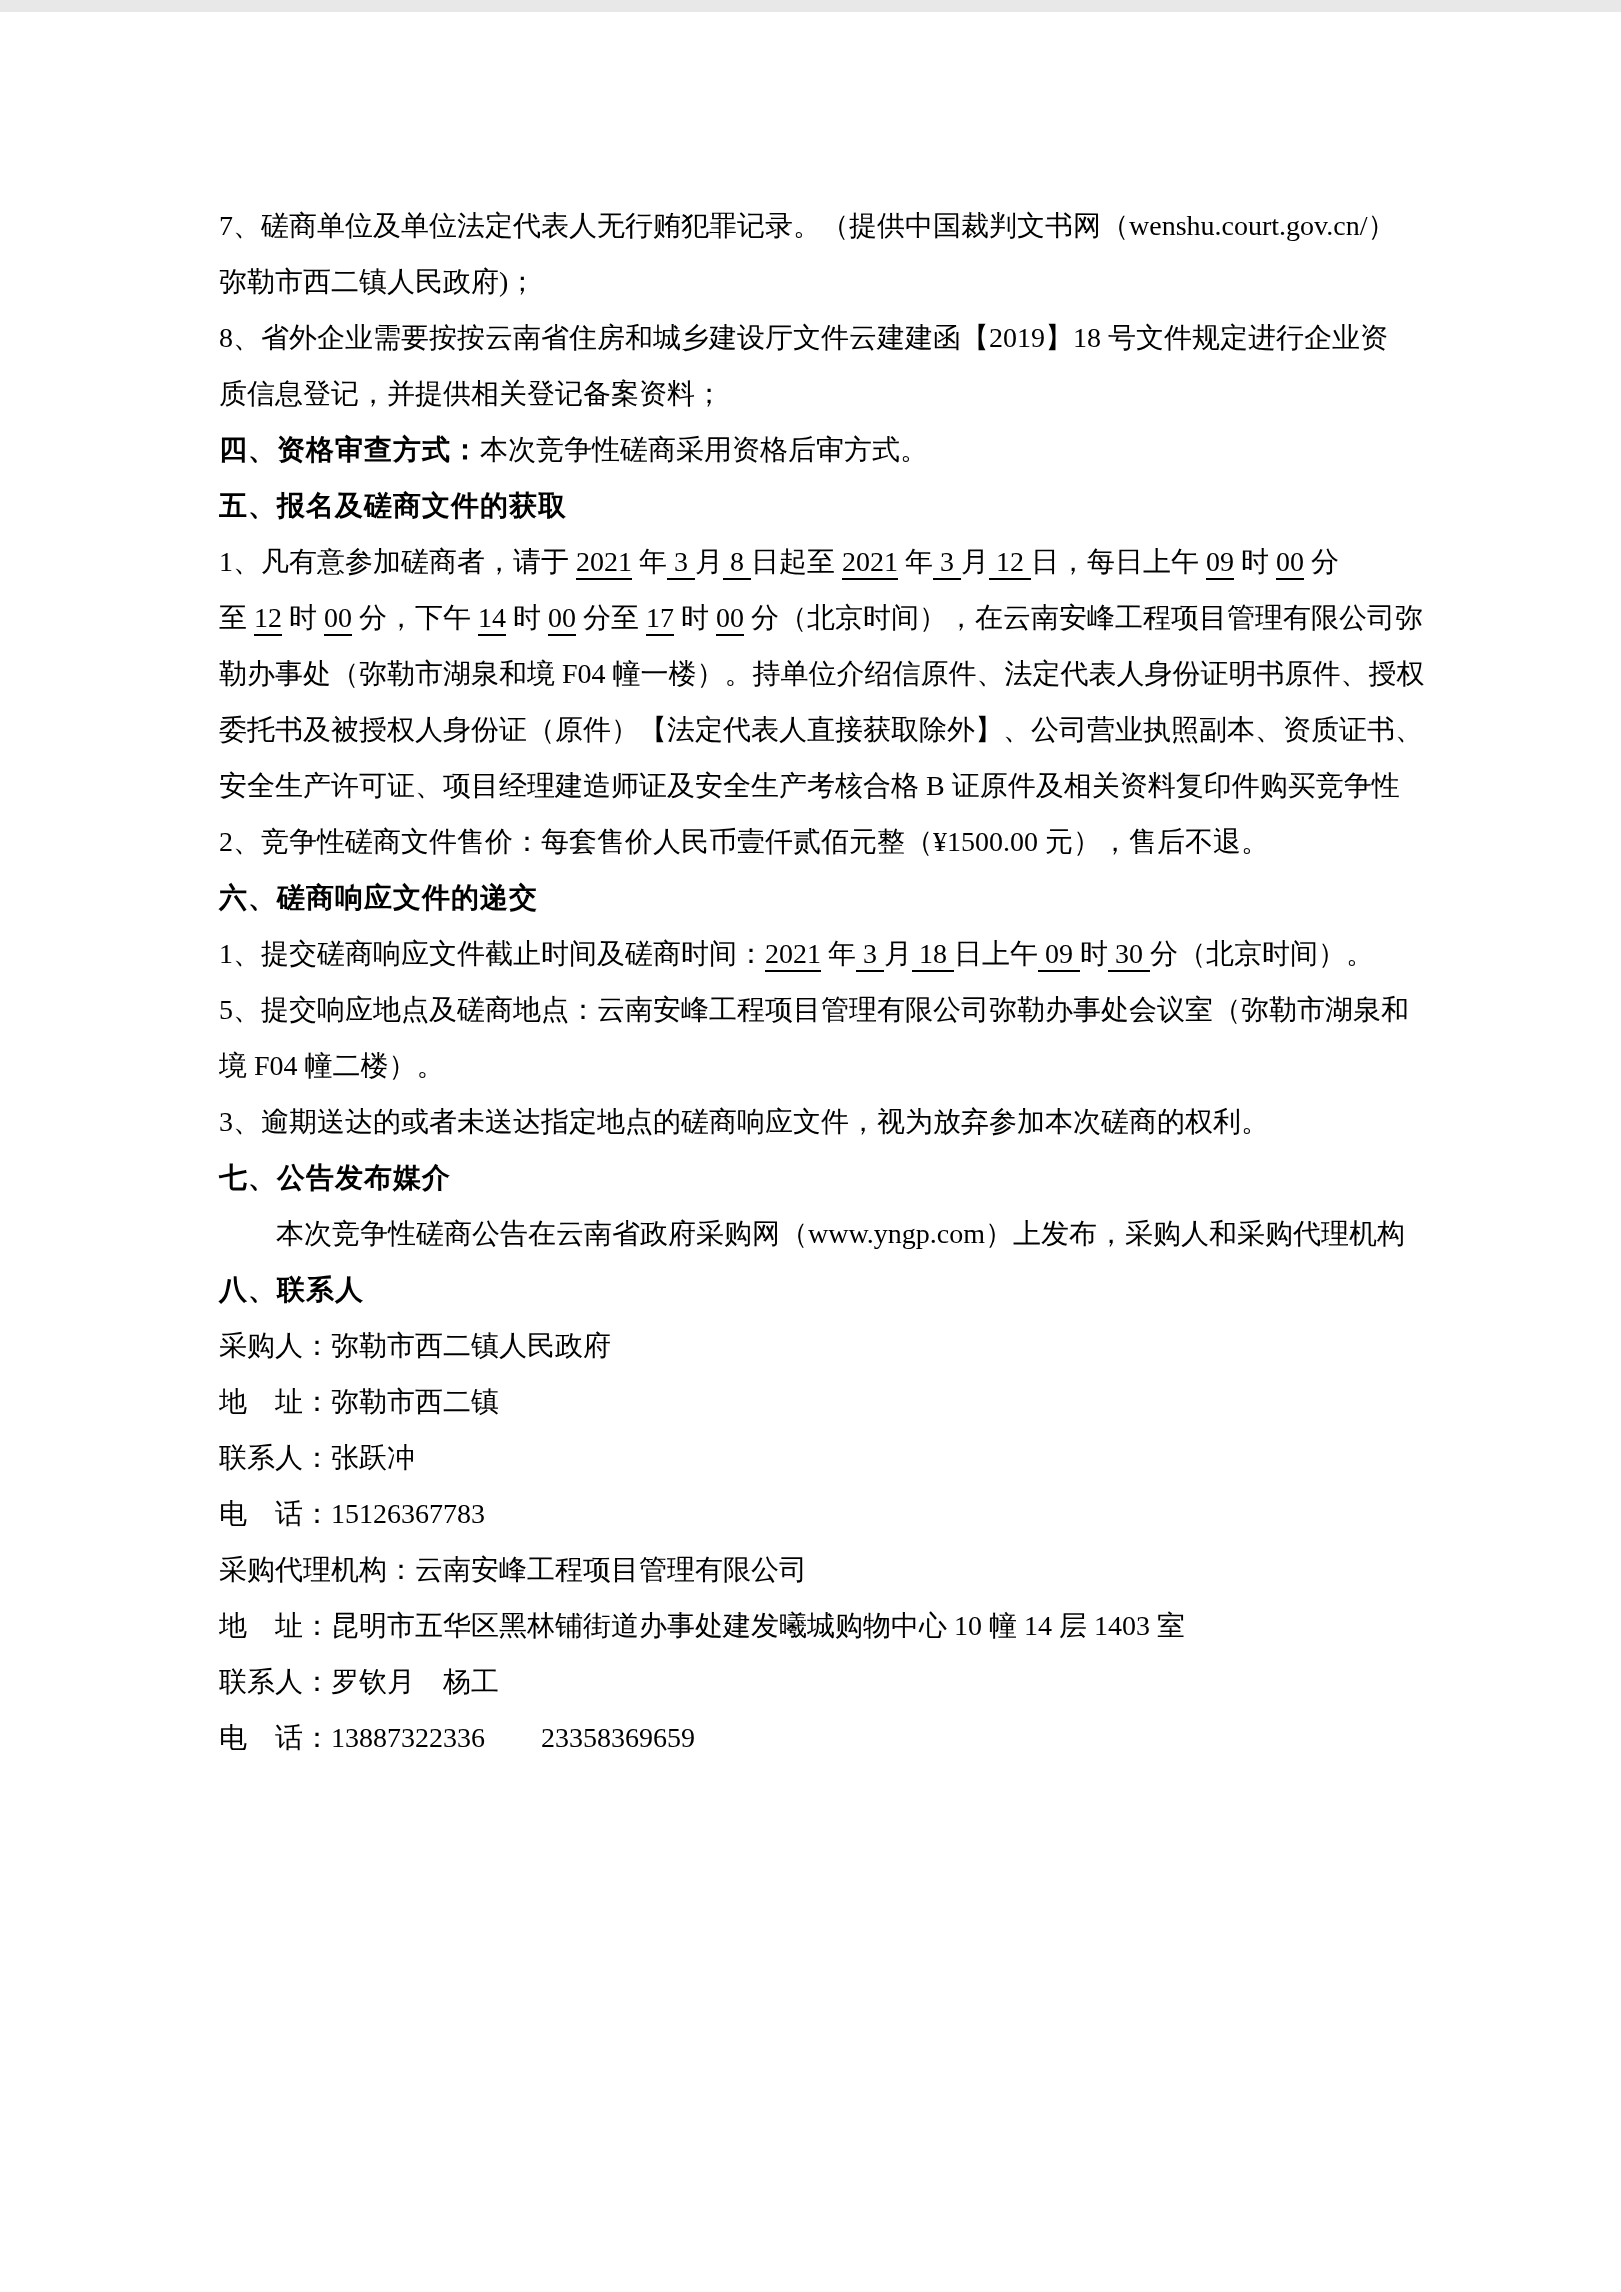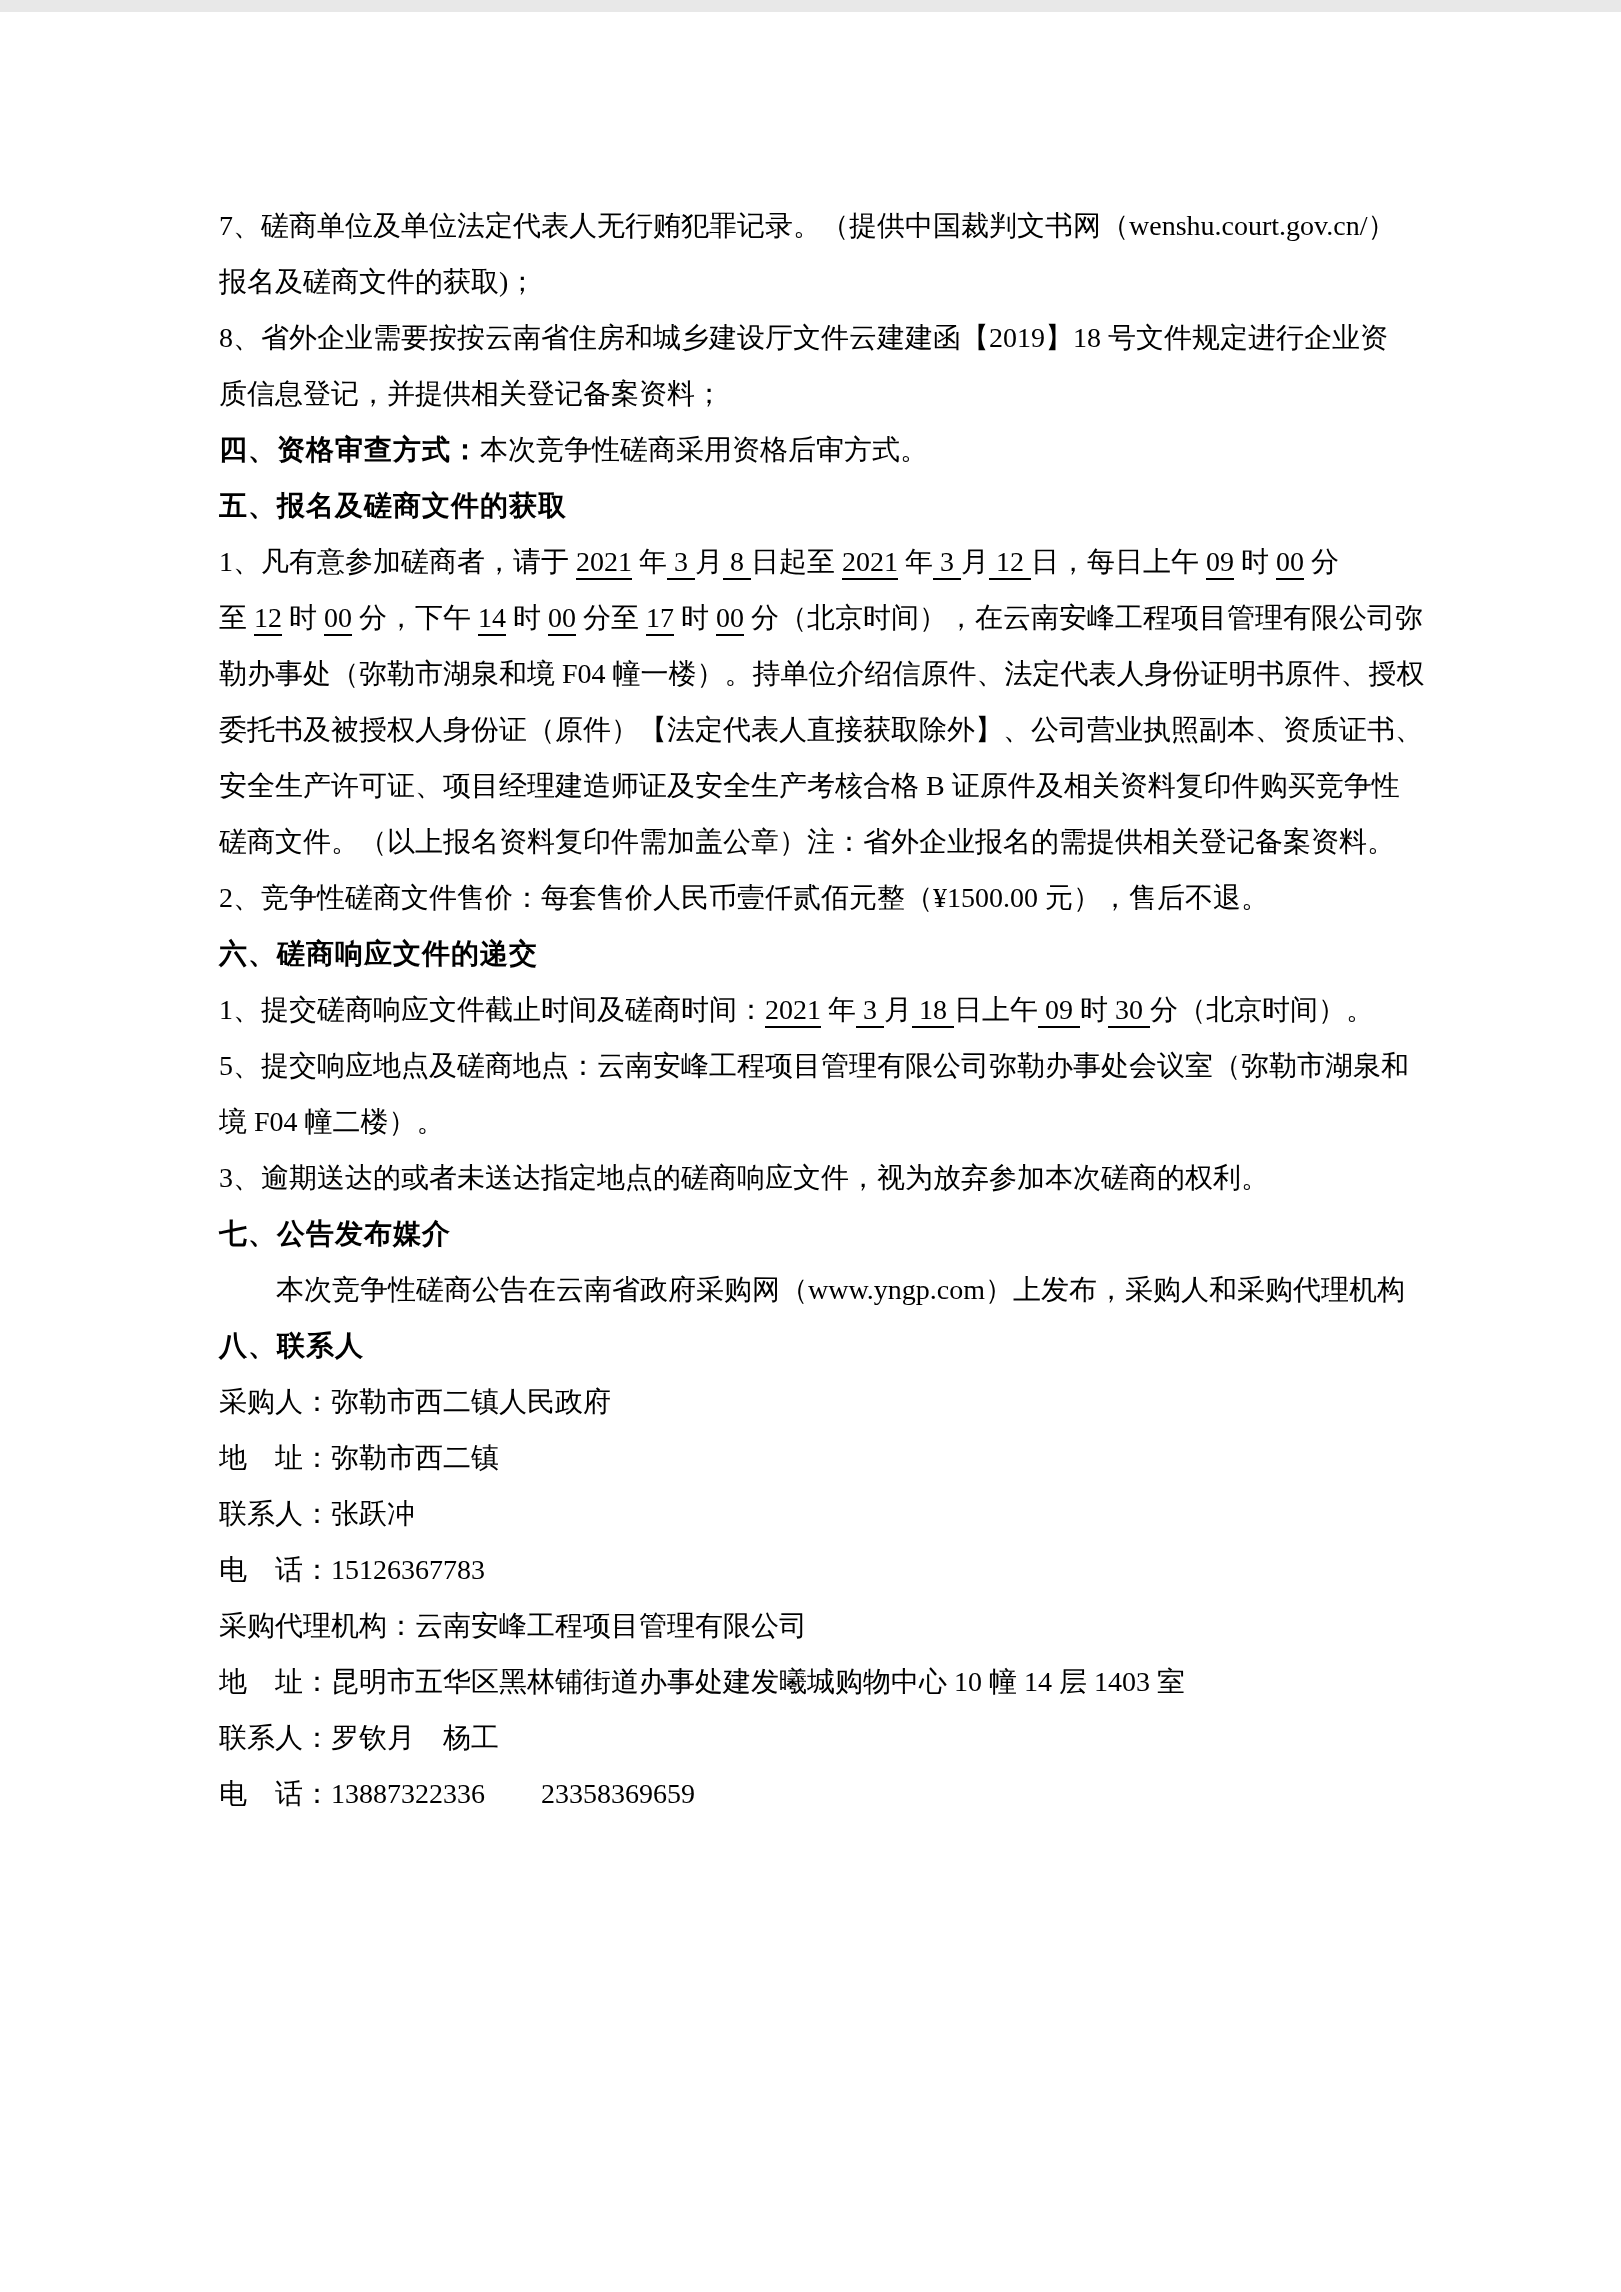--- a/index.html
+++ b/index.html
@@ -47,31 +47,30 @@
     text-underline-offset: 6.9px;
     text-decoration-thickness: 2px;
   }
 </style>
 </head>
 <body>
 
 <div class="page">
   <div class="doc-body">
       <div class="line"><span class="run">7、磋商单位及单位法定代表人无行贿犯罪记录。（提供中国裁判文书网（wenshu.court.gov.cn/）</span></div>
-      <div class="line"><span class="run">报名及磋商文件的获取)；</span></div>
+      <div class="line"><span class="run">弥勒市西二镇人民政府)；</span></div>
       <div class="line"><span class="run">8、省外企业需要按按云南省住房和城乡建设厅文件云建建函【2019】18 号文件规定进行企业资</span></div>
       <div class="line"><span class="run">质信息登记，并提供相关登记备案资料；</span></div>
       <div class="line"><span class="run heading">四、资格审查方式：</span><span class="run">本次竞争性磋商采用资格后审方式。</span></div>
       <div class="line"><span class="run heading">五、报名及磋商文件的获取</span></div>
       <div class="line"><span class="run">1、凡有意参加磋商者，请于 </span><span class="run underline">2021</span><span class="run"> 年</span><span class="run underline"> 3 </span><span class="run">月</span><span class="run underline"> 8 </span><span class="run">日起至 </span><span class="run underline">2021</span><span class="run"> 年</span><span class="run underline"> 3 </span><span class="run">月</span><span class="run underline"> 12 </span><span class="run">日，每日上午 </span><span class="run underline">09</span><span class="run"> 时 </span><span class="run underline">00</span><span class="run"> 分</span></div>
       <div class="line"><span class="run">至 </span><span class="run underline">12</span><span class="run"> 时 </span><span class="run underline">00</span><span class="run"> 分，下午 </span><span class="run underline">14</span><span class="run"> 时 </span><span class="run underline">00</span><span class="run"> 分至 </span><span class="run underline">17</span><span class="run"> 时 </span><span class="run underline">00</span><span class="run"> 分（北京时间），在云南安峰工程项目管理有限公司弥</span></div>
       <div class="line"><span class="run">勒办事处（弥勒市湖泉和境 F04 幢一楼）。持单位介绍信原件、法定代表人身份证明书原件、授权</span></div>
       <div class="line"><span class="run">委托书及被授权人身份证（原件）【法定代表人直接获取除外】、公司营业执照副本、资质证书、</span></div>
       <div class="line"><span class="run">安全生产许可证、项目经理建造师证及安全生产考核合格 B 证原件及相关资料复印件购买竞争性</span></div>
-      <div class="line"><span class="run">磋商文件。（以上报名资料复印件需加盖公章）注：省外企业报名的需提供相关登记备案资料。</span></div>
       <div class="line"><span class="run">2、竞争性磋商文件售价：每套售价人民币壹仟贰佰元整（¥1500.00 元），售后不退。</span></div>
       <div class="line"><span class="run heading">六、磋商响应文件的递交</span></div>
       <div class="line"><span class="run">1、提交磋商响应文件截止时间及磋商时间：</span><span class="run underline">2021</span><span class="run"> 年</span><span class="run underline"> 3 </span><span class="run">月</span><span class="run underline"> 18 </span><span class="run">日上午</span><span class="run underline"> 09 </span><span class="run">时</span><span class="run underline"> 30 </span><span class="run">分（北京时间）。</span></div>
       <div class="line"><span class="run">5、提交响应地点及磋商地点：云南安峰工程项目管理有限公司弥勒办事处会议室（弥勒市湖泉和</span></div>
       <div class="line"><span class="run">境 F04 幢二楼）。</span></div>
       <div class="line"><span class="run">3、逾期送达的或者未送达指定地点的磋商响应文件，视为放弃参加本次磋商的权利。</span></div>
       <div class="line"><span class="run heading">七、公告发布媒介</span></div>
       <div class="line indent"><span class="run">本次竞争性磋商公告在云南省政府采购网（www.yngp.com）上发布，采购人和采购代理机构</span></div>
       <div class="line"><span class="run heading">八、联系人</span></div>
       <div class="line"><span class="run">采购人：弥勒市西二镇人民政府</span></div>

